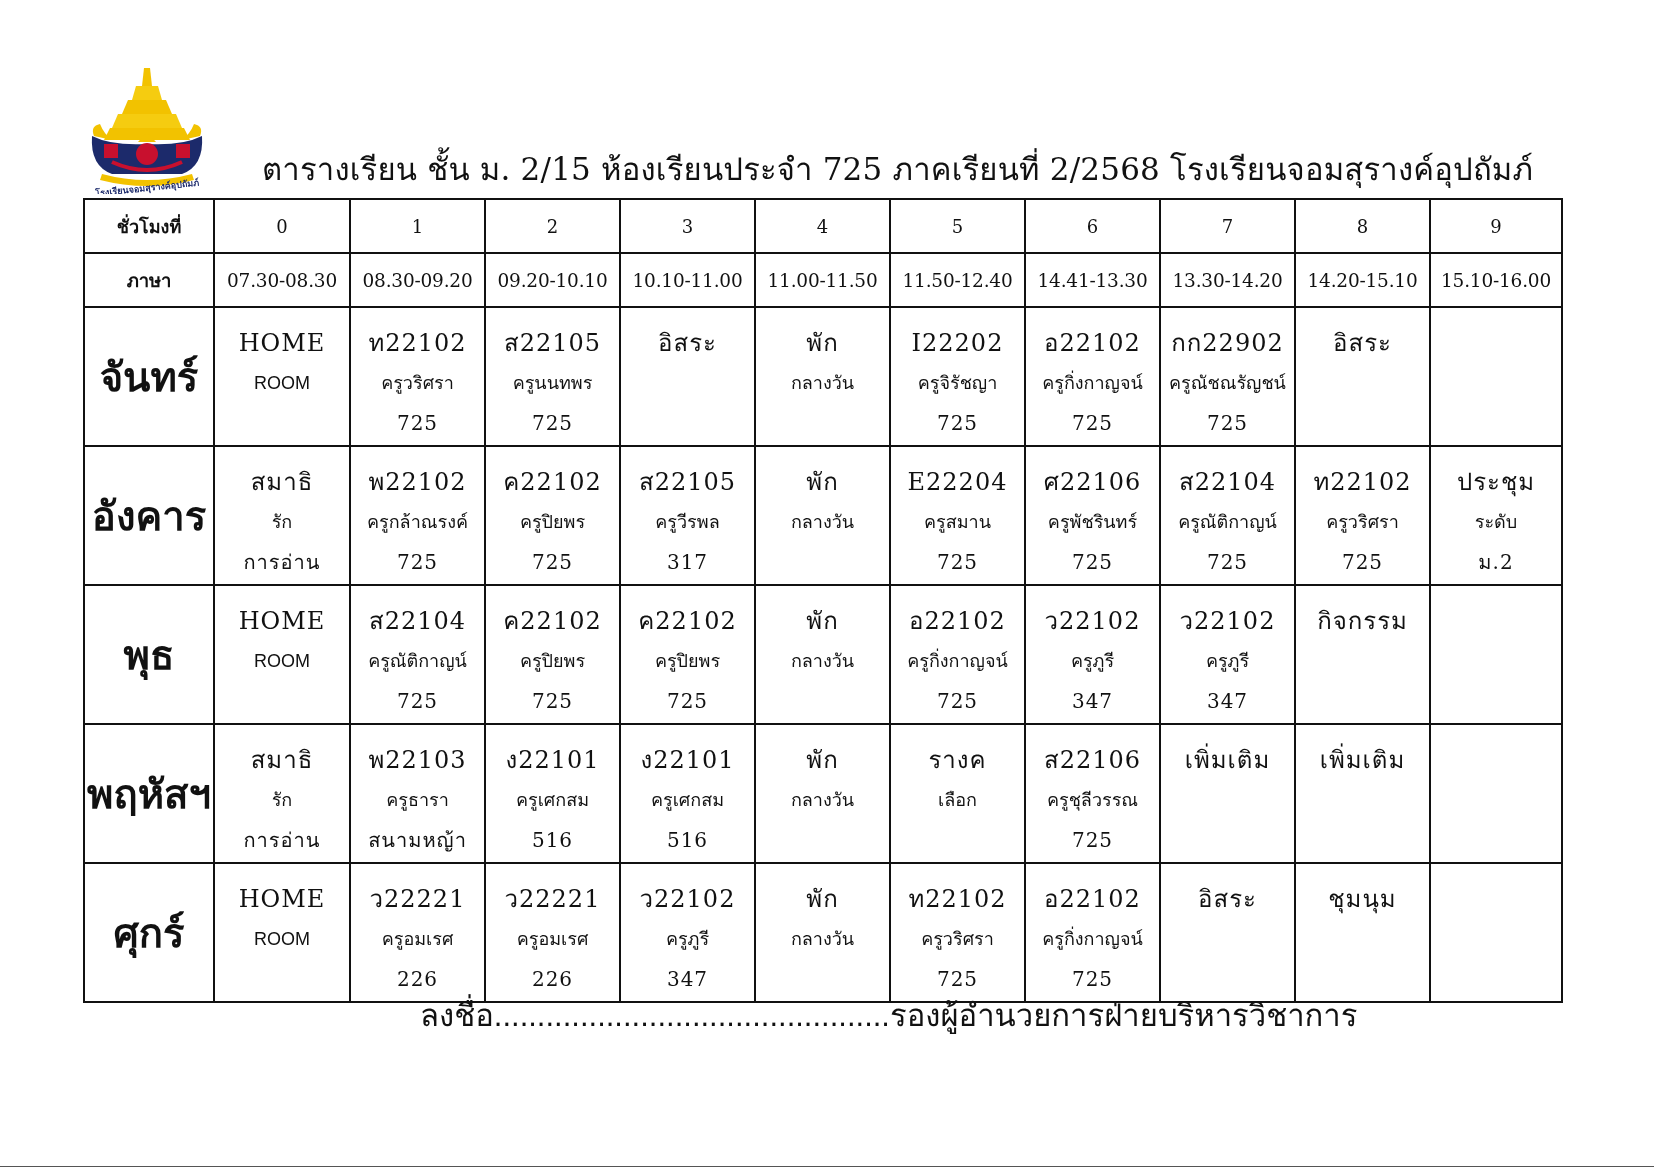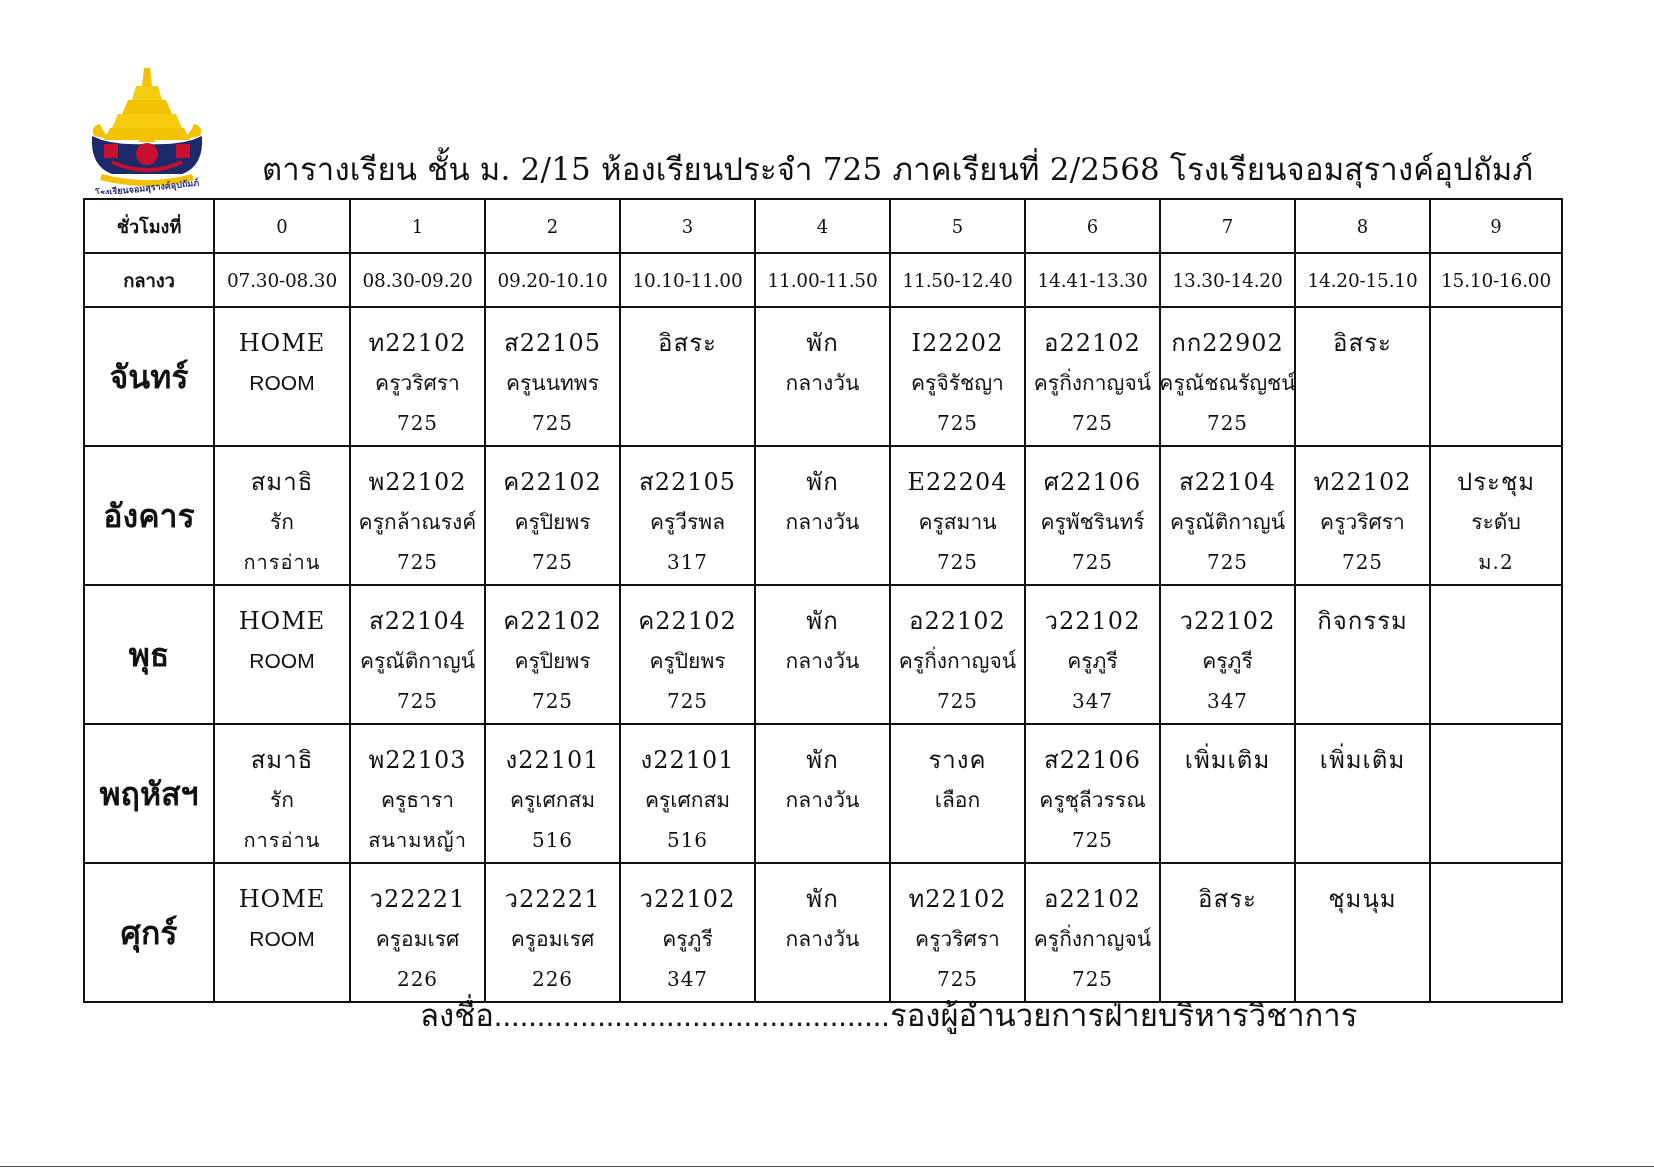--- a/index.html
+++ b/index.html
@@ -6,25 +6,25 @@
   body { width: 1654px; height: 1169px; position: relative; overflow: hidden;
          font-family: "DejaVu Serif", "Liberation Serif", serif; color: #111; }
   .logo { position: absolute; left: 82px; top: 66px; width: 130px; height: 128px; }
   .title { position: absolute; left: 262px; top: 144px; font-size: 31px; white-space: nowrap;
            font-family: "DejaVu Serif", "Liberation Serif", serif; letter-spacing: 0.2px; }
   table.tt { position: absolute; left: 83px; top: 198px; border-collapse: collapse; table-layout: fixed; width: 1255px; }
   table.tt td { border: 2px solid #111; text-align: center; vertical-align: middle; padding: 0; overflow: hidden; }
   .hdr-row td { height: 52px; font-size: 18px; }
   .time-row td { height: 52px; font-size: 18.5px; white-space: nowrap; letter-spacing: -0.2px; }
   .row-label { font-family: "Liberation Sans", "DejaVu Sans", sans-serif; font-weight: bold; font-size: 22px; }
-  .day-label { font-family: Liberation Sans, sans-serif; font-weight: bold; font-size: 32px; }
+  .day-label { font-family: Liberation Sans, sans-serif; font-weight: bold; font-size: 40px; }
   .day-row td { height: 137px; vertical-align: top; }
   .cell-lines { display: flex; flex-direction: column; align-items: center; padding-top: 12px; }
   .l1 { font-size: 24px; line-height: 40px; white-space: nowrap; letter-spacing: 1px; }
-  .l2 { font-size: 21px; line-height: 40px; white-space: nowrap; font-family: "Liberation Sans", "DejaVu Sans", sans-serif; }
+  .l2 { font-size: 18px; line-height: 40px; white-space: nowrap; font-family: "Liberation Sans", "DejaVu Sans", sans-serif; }
   .l3 { font-size: 20px; line-height: 40px; white-space: nowrap; letter-spacing: 1px; }
   .day-row td.day-label { vertical-align: middle; }
   .footer { position: absolute; left: 372px; top: 990px; font-size: 31px; white-space: nowrap;
             font-family: "Liberation Sans", "DejaVu Sans", sans-serif; margin-left: 48px; }
   .bottom-rule { position: absolute; left: 0; right: 0; top: 1166px; height: 1px; background: #555; }
 </style>
 </head>
 <body>
 
 <div class="logo">
@@ -74,21 +74,21 @@
     <td>2</td>
     <td>3</td>
     <td>4</td>
     <td>5</td>
     <td>6</td>
     <td>7</td>
     <td>8</td>
     <td>9</td>
   </tr>
   <tr class="time-row">
-    <td class="row-label">กลางว</td>
+    <td class="row-label">ภาษา</td>
     <td>07.30-08.30</td>
     <td>08.30-09.20</td>
     <td>09.20-10.10</td>
     <td>10.10-11.00</td>
     <td>11.00-11.50</td>
     <td>11.50-12.40</td>
     <td>14.41-13.30</td>
     <td>13.30-14.20</td>
     <td>14.20-15.10</td>
     <td>15.10-16.00</td>

